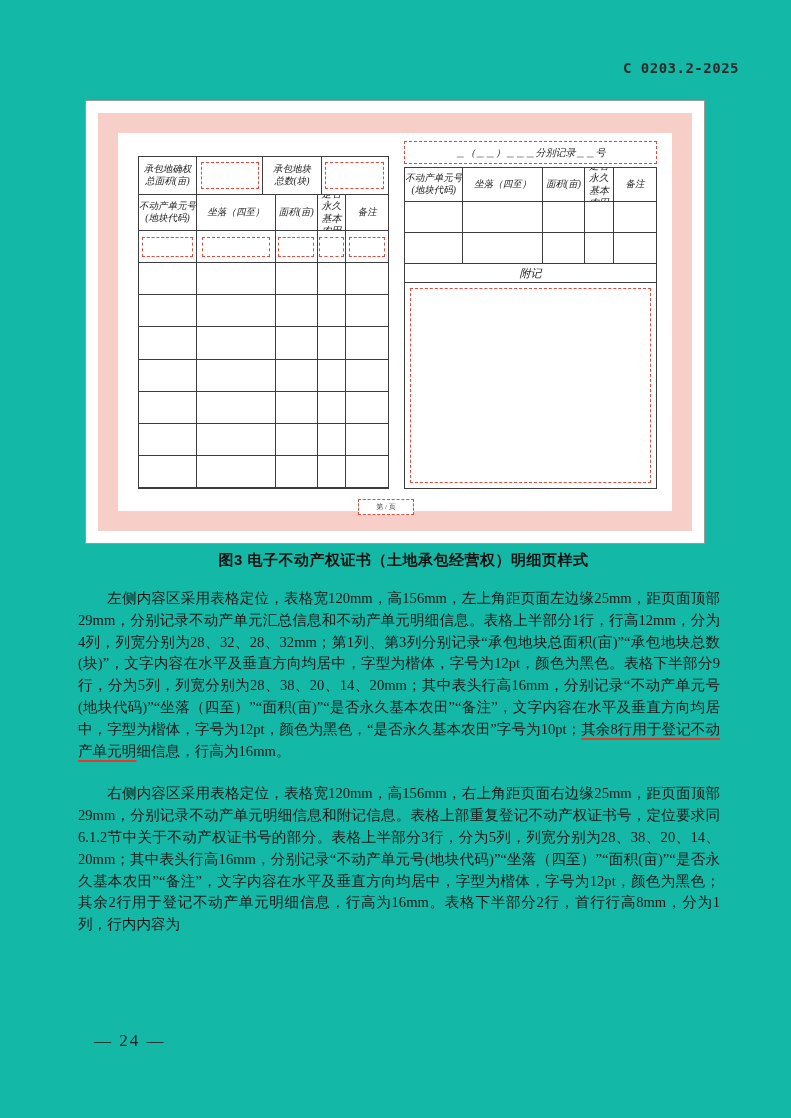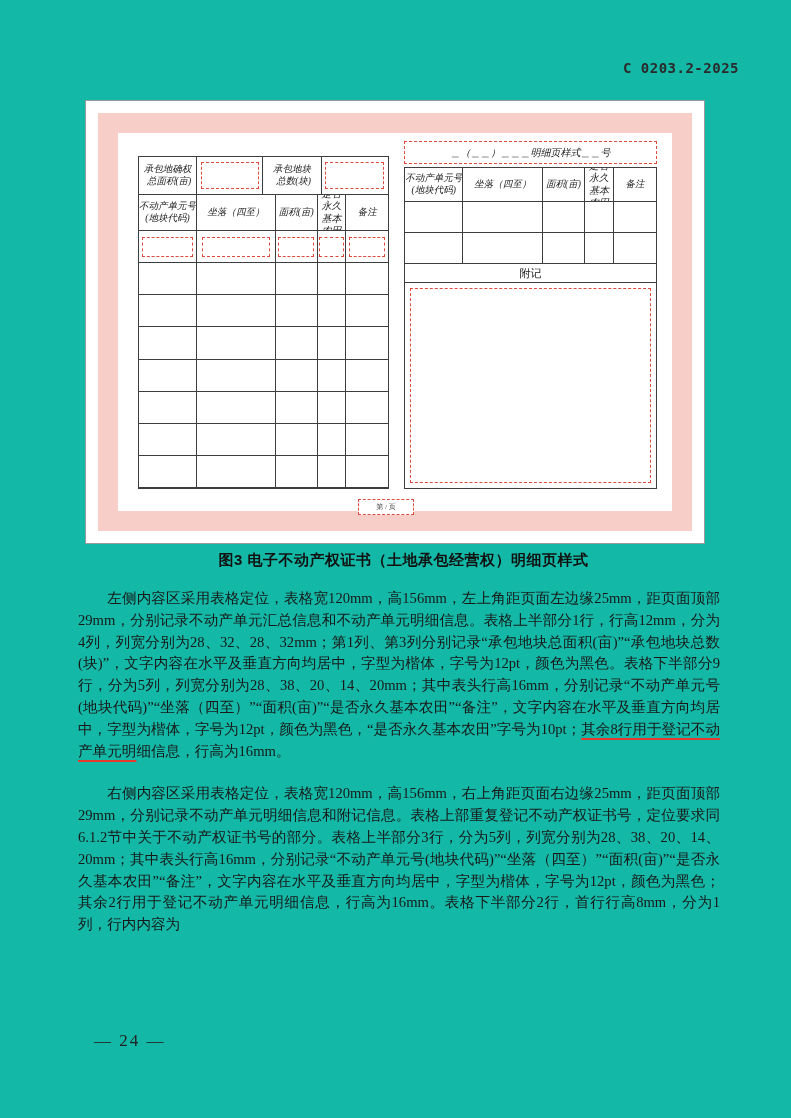--- a/index.html
+++ b/index.html
@@ -37,21 +37,21 @@
     display:grid;grid-template-columns:23.3% 31.7% 16.7% 11.6% 16.7%;
     grid-template-rows:36px repeat(8,1fr);
     height:calc(100% - 38px);
   }
   .c{
     border-right:1px solid #3d3d3d;border-bottom:1px solid #3d3d3d;
     display:flex;align-items:center;justify-content:center;
     box-sizing:border-box;overflow:hidden;
   }
   .c.last{border-right:none;}
-  .lt-top .c{border-bottom:none;text-align:right;}
+  .lt-top .c{border-bottom:none;}
   .hcell{
     font-size:9.5px;line-height:1.25;text-align:center;white-space:pre-line;
     color:#222;font-style:italic;
   }
   .hcell.small{font-size:10px;}
   .row{display:contents;}
   .dash-box{
     width:88%;height:72%;border:1.5px dashed #dd4b3e;box-sizing:border-box;
   }
   .dash-box.short{height:64%;}
@@ -63,21 +63,21 @@
     font-size:10px;font-style:italic;color:#222;white-space:nowrap;
   }
   .rtable{
     position:absolute;left:318px;top:66px;width:253px;height:322px;
     border:1.5px solid #3d3d3d;box-sizing:border-box;background:#fff;
     display:grid;grid-template-columns:23.3% 31.7% 16.7% 11.6% 16.7%;
     grid-template-rows:34px 31px 31px 19px 1fr;
   }
   .span-all{grid-column:1 / -1;}
   .remark-cell{
-    border-right:none;font-size:11px;color:#222;
+    border-right:none;font-size:11px;font-style:italic;color:#222;
   }
   .bigbox{
     grid-column:1 / -1;position:relative;border:none;
   }
   .bigbox .inner-dash{
     position:absolute;left:5px;top:5px;right:5px;bottom:5px;
     border:1.5px dashed #dd4b3e;
   }
   .pageno-box{
     position:absolute;left:272px;top:398px;width:56px;height:16px;
@@ -212,21 +212,21 @@
             <div class="c"></div>
             <div class="c"></div>
             <div class="c"></div>
             <div class="c"></div>
             <div class="c last"></div>
           </div>
         </div>
       </div>
     </div>
 
-    <div class="cert-box">＿（＿＿）＿＿＿明细页样式＿＿号</div>
+    <div class="cert-box">＿（＿＿）＿＿＿分别记录＿＿号</div>
 
     <div class="rtable">
       <div class="row">
         <div class="c hcell">不动产单元号
 (地块代码)</div>
         <div class="c hcell">坐落（四至）</div>
         <div class="c hcell">面积(亩)</div>
         <div class="c hcell small">是否永久
 基本农田</div>
         <div class="c hcell last">备注</div>

